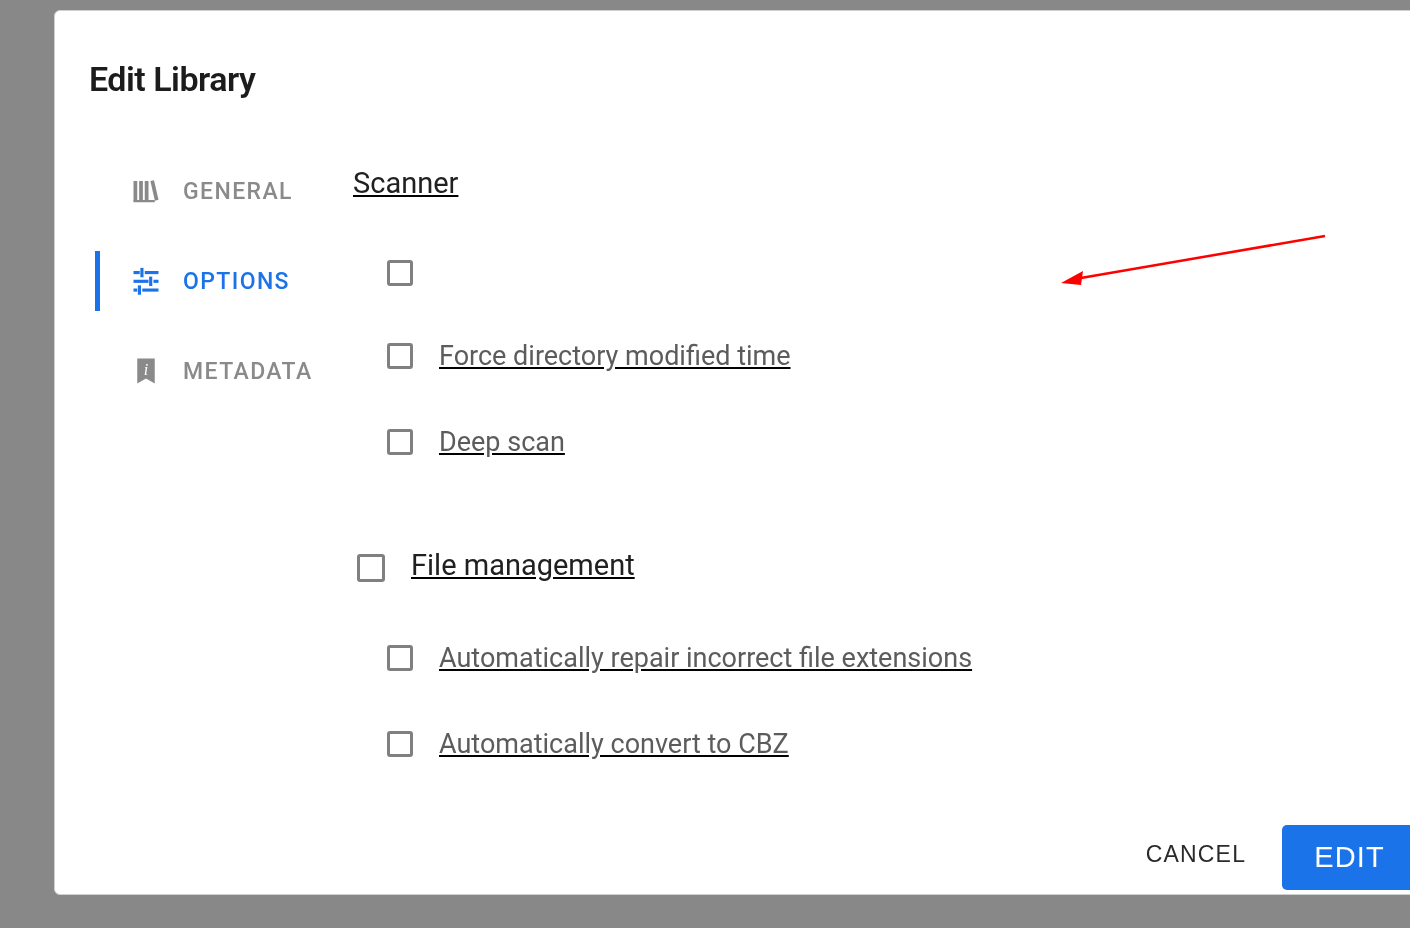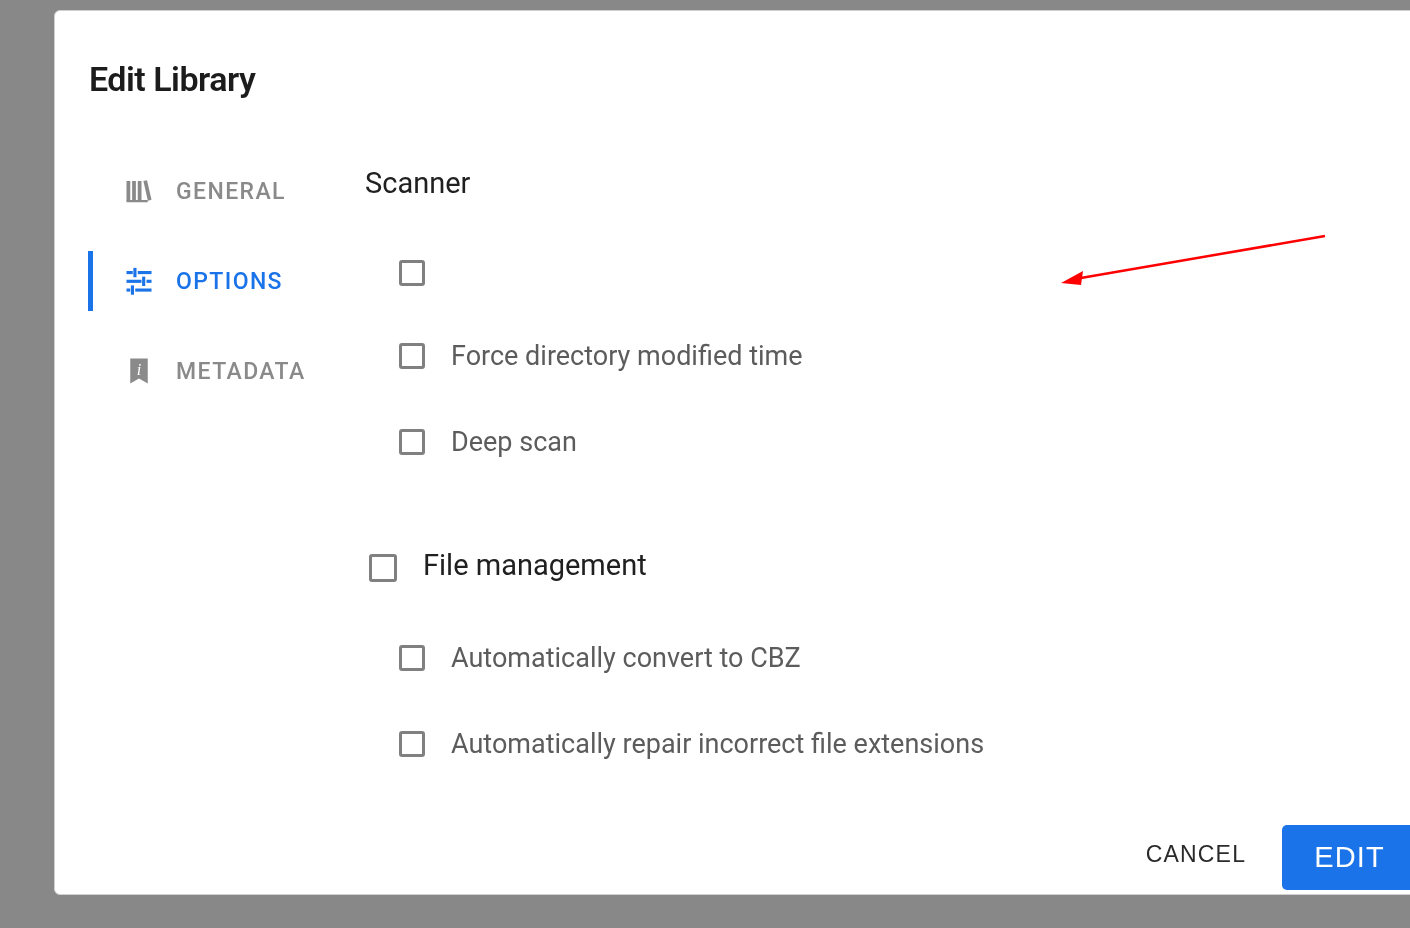--- a/index.html
+++ b/index.html
@@ -30,21 +30,21 @@
       top: 48px;
       left: 34px;
       font-size: 34px;
       font-weight: 600;
       color: #1c1c1c;
       letter-spacing: -0.5px;
     }
     .sidebar {
       position: absolute;
       top: 150px;
-      left: 1px;
+      left: 8px;
       width: 260px;
       padding-left: 32px;
     }
     .sidebar-item {
       display: flex;
       align-items: center;
       height: 60px;
       padding-left: 36px;
       cursor: pointer;
       position: relative;
@@ -75,22 +75,23 @@
       font-weight: 500;
       letter-spacing: 1.4px;
       color: #8a8a8a;
     }
     .sidebar-item.active .sidebar-item-label {
       color: #1a73e8;
     }
     .content {
       position: absolute;
       top: 155px;
-      left: 310px;
+      left: 298px;
       right: 40px;
+      text-decoration: underline;
     }
     .section-heading {
       font-size: 29px;
       font-weight: 400;
       color: #202020;
       margin-bottom: 60px;
     }
     .checkbox-row {
       display: flex;
       align-items: center;
@@ -233,26 +234,26 @@
     </div>
 
     <div class="section-group">
       <div class="section-heading-row">
         <span class="checkbox"></span>
         <span class="section-heading-label">File management</span>
       </div>
 
       <div class="checkbox-row">
         <span class="checkbox"></span>
-        <span class="checkbox-label">Automatically convert to CBZ</span>
+        <span class="checkbox-label">Automatically repair incorrect file extensions</span>
       </div>
 
       <div class="checkbox-row">
         <span class="checkbox"></span>
-        <span class="checkbox-label">Automatically repair incorrect file extensions</span>
+        <span class="checkbox-label">Automatically convert to CBZ</span>
       </div>
     </div>
 
   </div>
 
   <div class="dialog-actions">
     <button class="btn-cancel">CANCEL</button>
     <button class="btn-edit">EDIT</button>
   </div>
 

